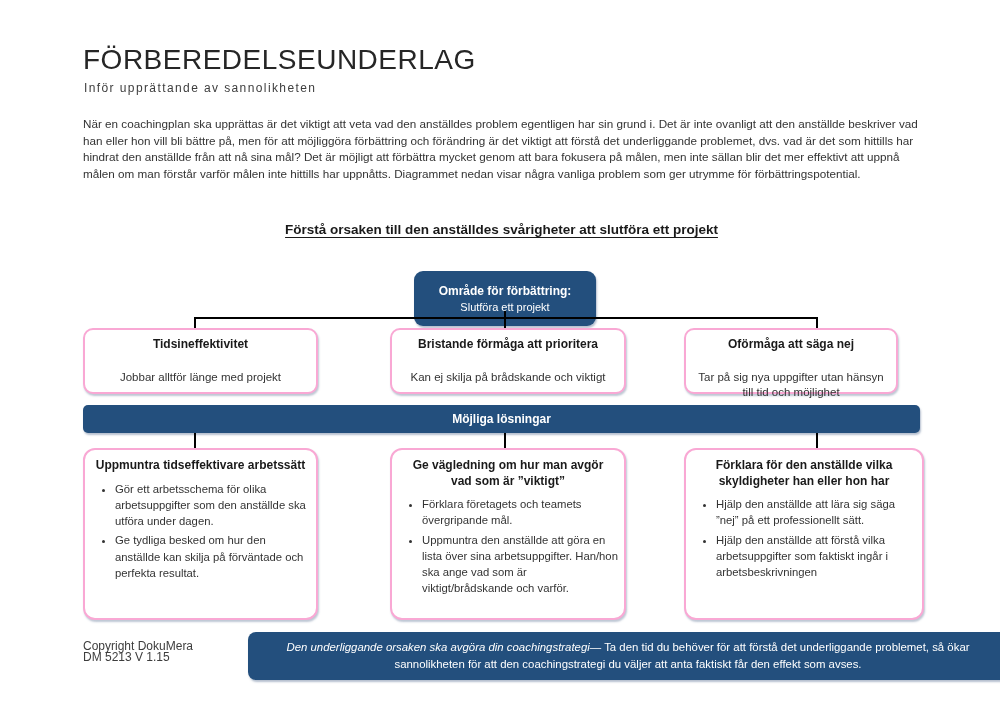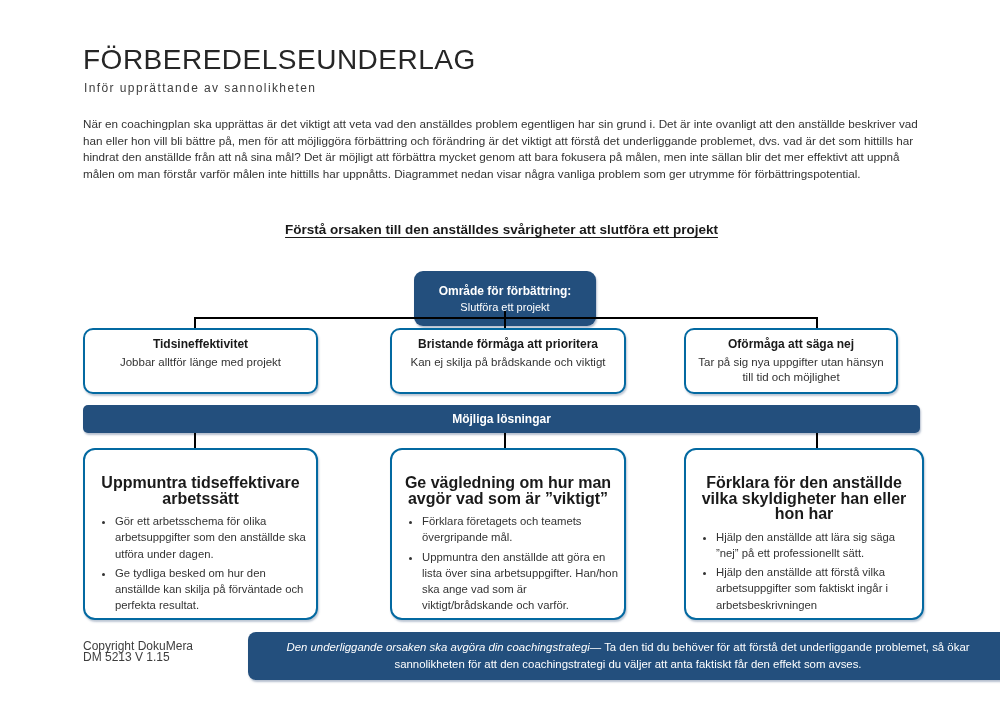--- a/index.html
+++ b/index.html
@@ -31,38 +31,38 @@
     left:414px; top:258px; width:182px; height:55px; border-radius:9px;
     display:flex; flex-direction:column; justify-content:center; align-items:center;
     box-shadow:1px 2px 2px rgba(110,130,160,0.5); text-align:center;margin-top:13px;
   }
   .root-title { font-size:12px; font-weight:bold; }
   .root-sub { font-size:11px; margin-top:3px; }
 
   .line { background:#000000; }
 
   .pbox, .sbox {
-    background:#ffffff; border:2px solid #0369a1; border-radius:10px;
+    background:#ffffff; border:2px solid #f9a8d4; border-radius:10px;
     box-shadow:1px 2px 2px rgba(110,130,160,0.45); box-sizing:border-box;
     text-align:center;
   }
   .pbox { top:328px; height:66px; padding-top:7px; }
   .pbox-title { font-size:12px; font-weight:bold; color:#1a1a1a; }
-  .pbox-desc { font-size:11.5px; color:#333333; margin-top:4px; line-height:15px; padding:0 6px; }
+  .pbox-desc { font-size:11.5px; color:#333333; margin-top:19px; line-height:15px; padding:0 6px; }
 
   .solutions-bar {
     left:83px; top:405px; width:837px; height:28px; border-radius:5px;
     display:flex; align-items:center; justify-content:center;
     font-size:12px; font-weight:bold;
     box-shadow:1px 2px 2px rgba(110,130,160,0.5);
     text-align:right;
   }
 
   .sbox { top:448px; height:172px; border-radius:12px; padding-top:8px; }
-  .sbox-title { font-size:16px; font-weight:bold; color:#1a1a1a; line-height:15.5px; padding:0 10px;margin-top:17px; }
+  .sbox-title { font-size:12px; font-weight:bold; color:#1a1a1a; line-height:15.5px; padding:0 10px; }
   .sbox ul { margin:7px 6px 0 30px; padding:0; text-align:left; }
   .sbox li { font-size:11.3px; line-height:16.3px; color:#333333; margin-bottom:3px; }
 
   .copyright { left:83px; top:641px; font-size:12px; line-height:10.5px; color:#3d3d3d; }
 
   .note-box {
     left:248px; top:632px; width:760px; height:48px; border-radius:8px;
     display:flex; align-items:center; justify-content:center;
     box-shadow:1px 2px 2px rgba(110,130,160,0.5);
   }

